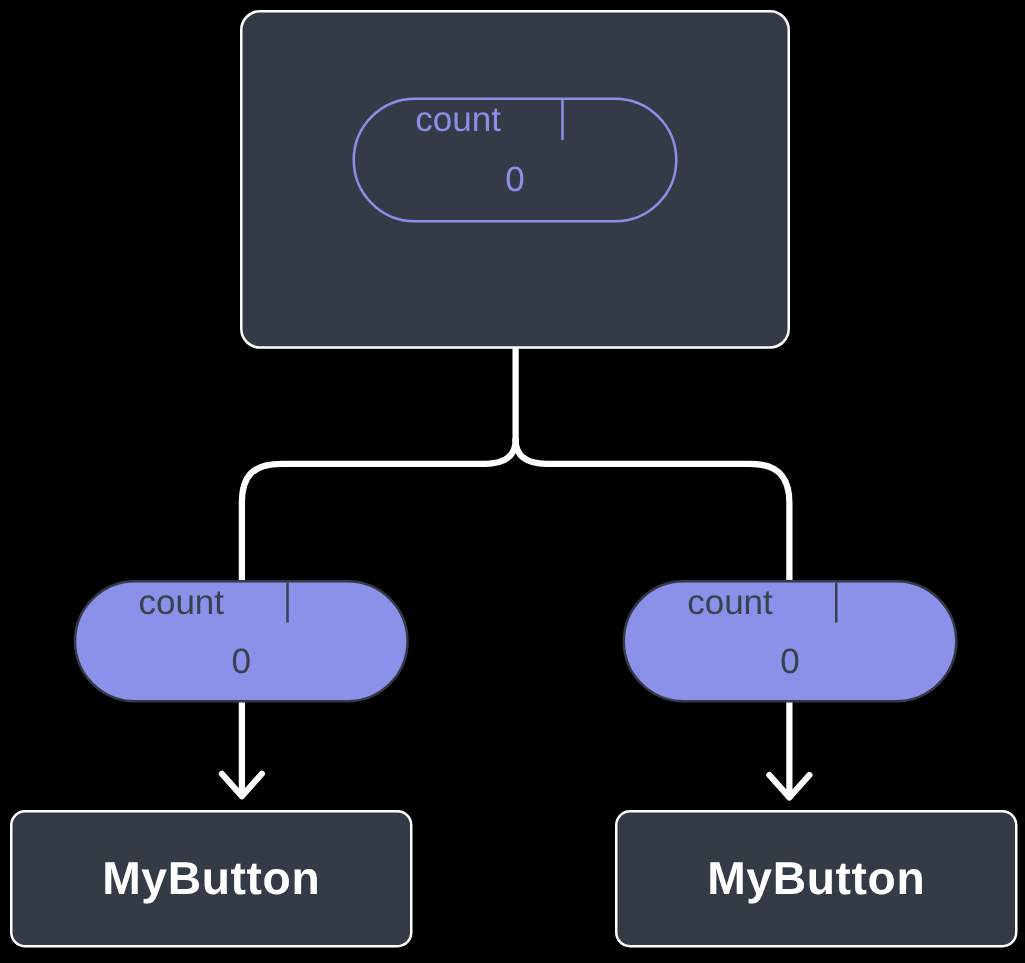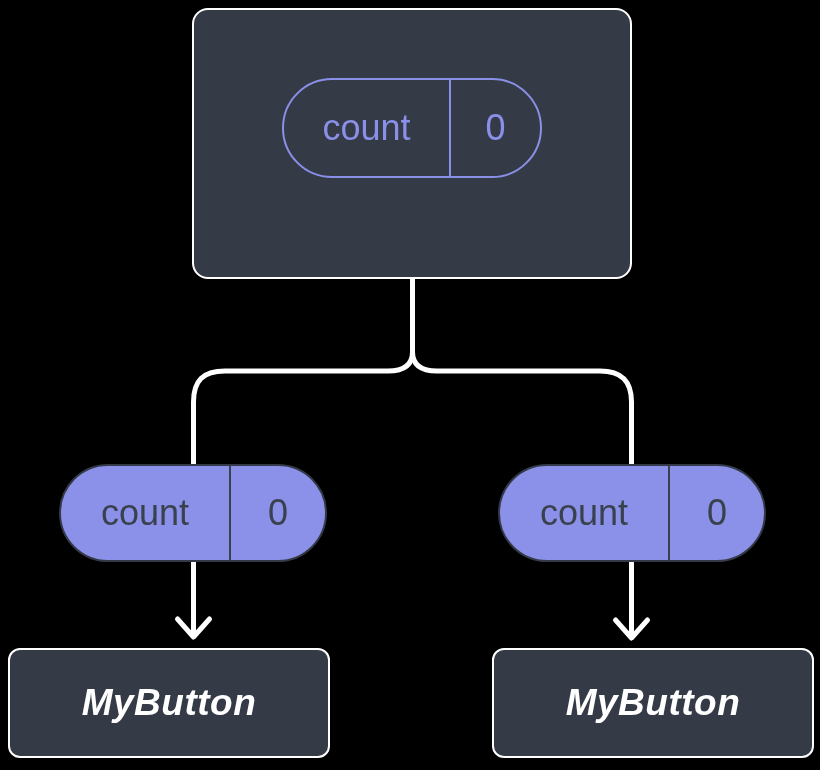--- a/index.html
+++ b/index.html
@@ -20,28 +20,29 @@
     display:flex; align-items:center; justify-content:center;
     color:#FFFFFF;
   }
   .node-root {
     left:192px; top:8px; width:440px; height:271px;
     border-radius:16px;
     flex-direction:column; justify-content:flex-start;
     padding-top:46px;
   }
   .node-title { font-size:39px; font-weight:bold; line-height:54px; letter-spacing:0.5px; }
-  .node-leaf { border-radius:12px; font-size:37px; font-weight:bold; letter-spacing:0.5px;font-style:italic; }
+  .node-leaf { border-radius:12px; font-size:37px; font-weight:bold; letter-spacing:0.5px; }
   .node-leaf-left  { left:8px;   top:648px; width:322px; height:110px; }
   .node-leaf-right { left:492px; top:648px; width:322px; height:110px; }
 
   .pill {
     display:flex; box-sizing:border-box;
     border-radius:999px;
-    font-size:36px;
+    font-size:28px;
+    flex-direction:column;
   }
   .pill .seg-label {
     display:flex; align-items:center; justify-content:center;
     box-sizing:border-box;
   }
   .pill .seg-value {
     flex:1;
     display:flex; align-items:center; justify-content:center;
   }
   .pill-state {

